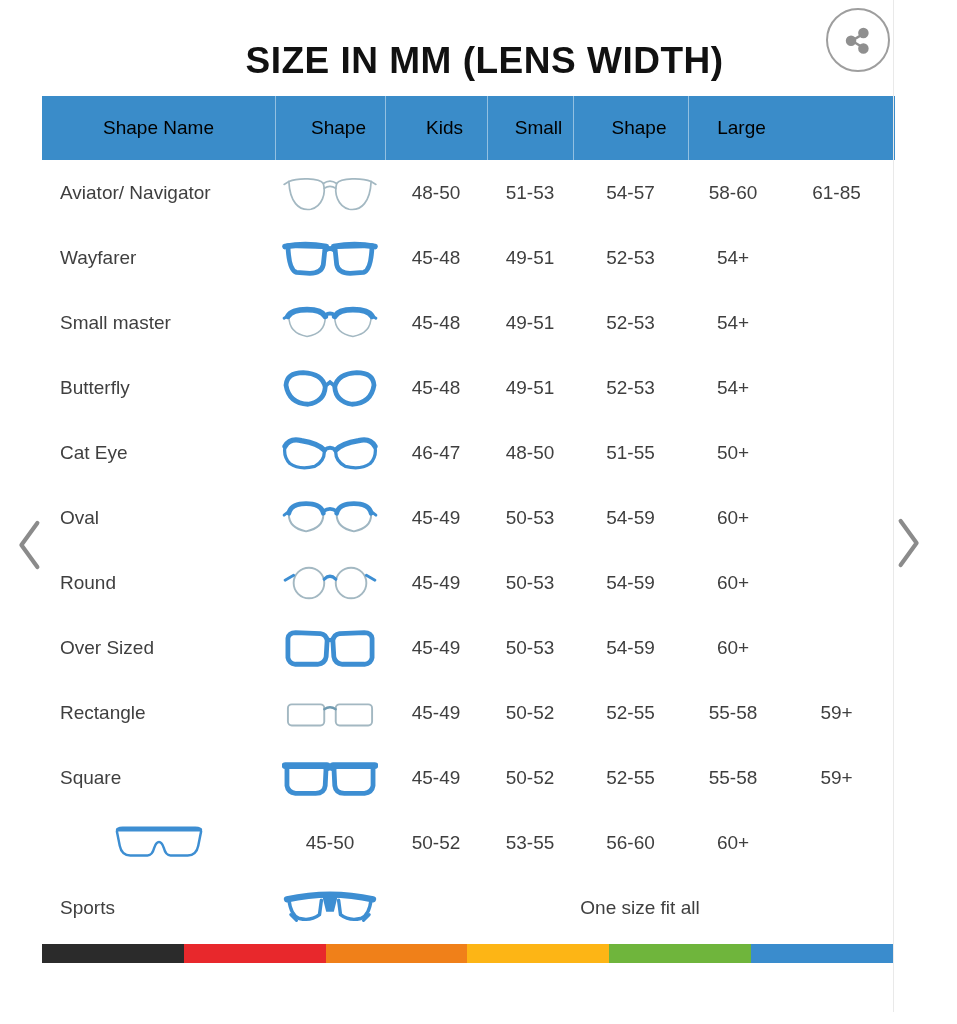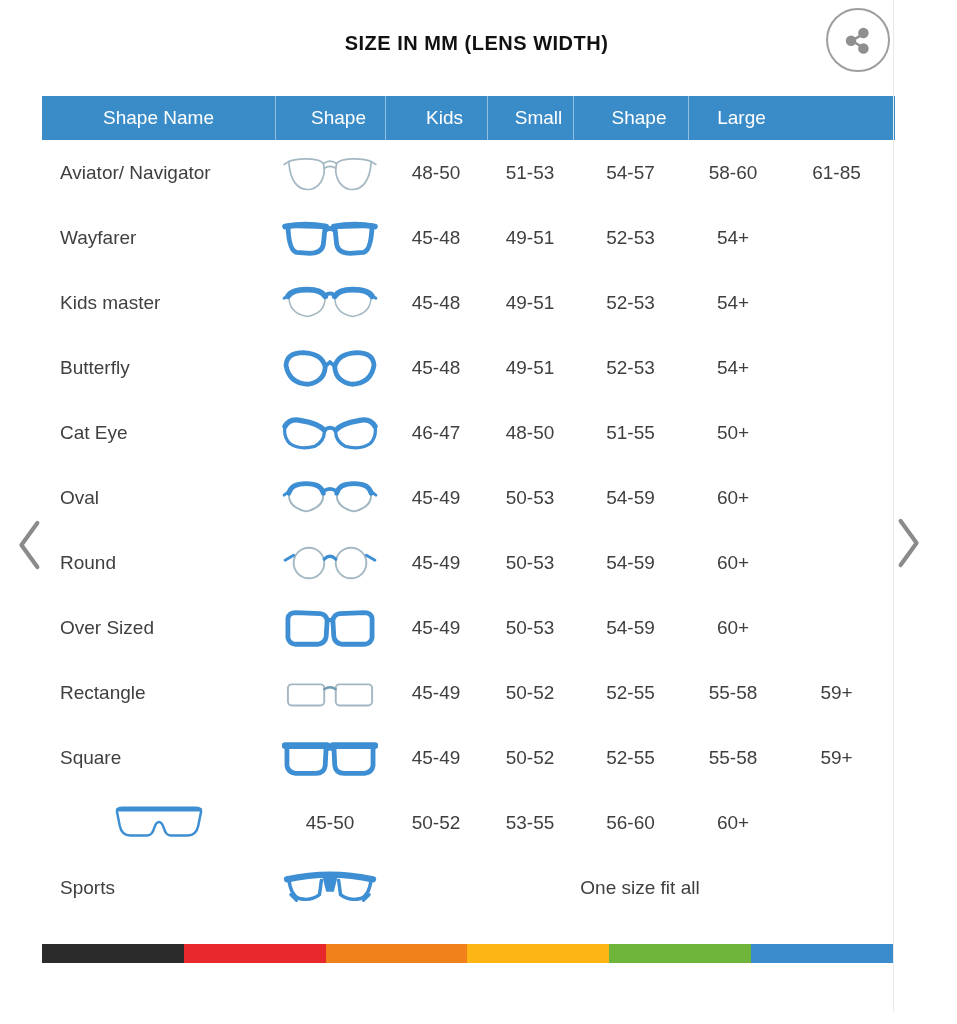--- a/index.html
+++ b/index.html
@@ -1,37 +1,37 @@
 <!DOCTYPE html>
 <html><head>
 <meta charset="utf-8">
 <style>
   html,body{margin:0;padding:0;background:#ffffff;}
   .canvas{
     position:relative;width:957px;height:1024px;background:#ffffff;overflow:hidden;
     font-family:"Liberation Sans", sans-serif;
   }
   .page-title{
-    position:absolute;left:42px;top:24px;width:853px;margin:8px;
-    text-align:center;font-size:20px;font-weight:bold;color:#111;
+    position:absolute;left:42px;top:24px;width:853px;margin:16px;
+    text-align:center;font-size:37px;font-weight:bold;color:#111;
     letter-spacing:0.5px;
   }
   .share-btn{
     position:absolute;left:826px;top:8px;width:64px;height:64px;border-radius:50%;
     background:#fff;border:2px solid #9e9e9e;padding:0;cursor:pointer;
     display:flex;align-items:center;justify-content:center;box-sizing:border-box;
   }
   .edge-line{position:absolute;left:893px;top:0;width:1px;height:1012px;background:#e9e9e9;}
   .chevron{position:absolute;width:32px;height:54px;background:none;border:none;padding:0;cursor:pointer;}
   .chevron.prev{left:14px;top:518px;}
   .chevron.next{left:892px;top:516px;}
   .size-table{position:absolute;left:42px;top:96px;width:853px;}
   .thead{
     display:grid;grid-template-columns:233px 110px 102px 86px 115px 90px 117px;
-    height:44px;background:#3a8cc9;color:#ffffff;font-size:19px;
+    height:64px;background:#3a8cc9;color:#000000;font-size:19px;
   }
   .thead .hcell{
     display:flex;align-items:center;justify-content:center;text-align:center;
   }
   .thead .hcell + .hcell{border-left:1px solid rgba(255,255,255,0.45);padding-left:16px;}
   .trow{
     display:grid;grid-template-columns:233px 110px 102px 86px 115px 90px 117px;
     height:65px;align-items:center;font-size:19px;color:#3f3f3f;
   }
   .cell{display:flex;align-items:center;justify-content:center;text-align:center;}
@@ -118,21 +118,21 @@
   </svg>
           </div>
     <div class="cell size kids">45-48</div>
     <div class="cell size small">49-51</div>
     <div class="cell size medium">52-53</div>
     <div class="cell size large">54+</div>
     <div class="cell size xlarge"></div>
   </div>
 
   <div class="trow">
-    <div class="cell name">Kids master</div>
+    <div class="cell name">Small master</div>
     <div class="cell shape">
             <svg width="96" height="44" viewBox="0 0 100 46">
     <g fill="none" stroke-linecap="round">
       <path stroke="#a3b8c2" stroke-width="1.6" d="M7,16 Q9,9 26,9 Q43,9 45,17 Q45,34 26,37 Q7,34 7,16 Z"></path>
       <path stroke="#a3b8c2" stroke-width="1.6" d="M93,16 Q91,9 74,9 Q57,9 55,17 Q55,34 74,37 Q93,34 93,16 Z"></path>
       <path stroke="#3d8ed2" stroke-width="6" d="M6,16 Q10,9 26,9 Q41,9 45,16"></path>
       <path stroke="#3d8ed2" stroke-width="6" d="M94,16 Q90,9 74,9 Q59,9 55,16"></path>
       <path stroke="#3d8ed2" stroke-width="4" d="M45,15 Q50,11 55,15"></path>
       <path stroke="#3d8ed2" stroke-width="3" d="M2,18 L7,15"></path>
                 <path stroke="#3d8ed2" stroke-width="3" d="M98,18 L93,15"></path>

